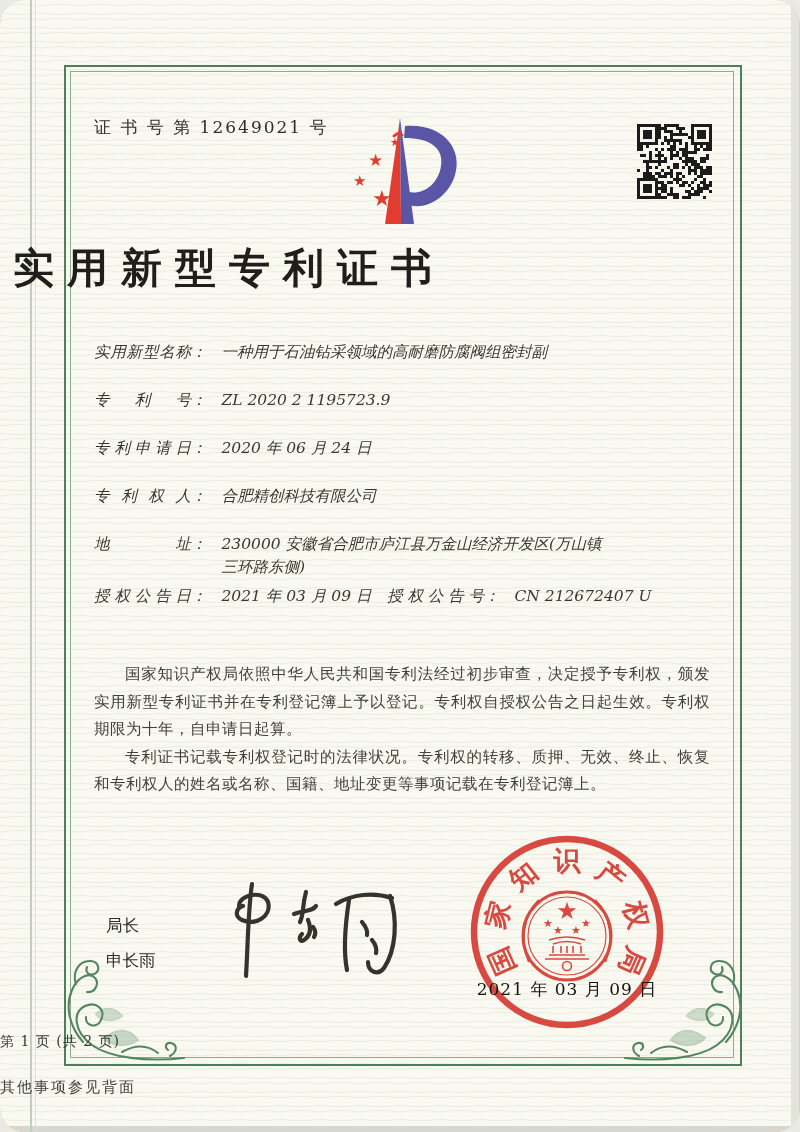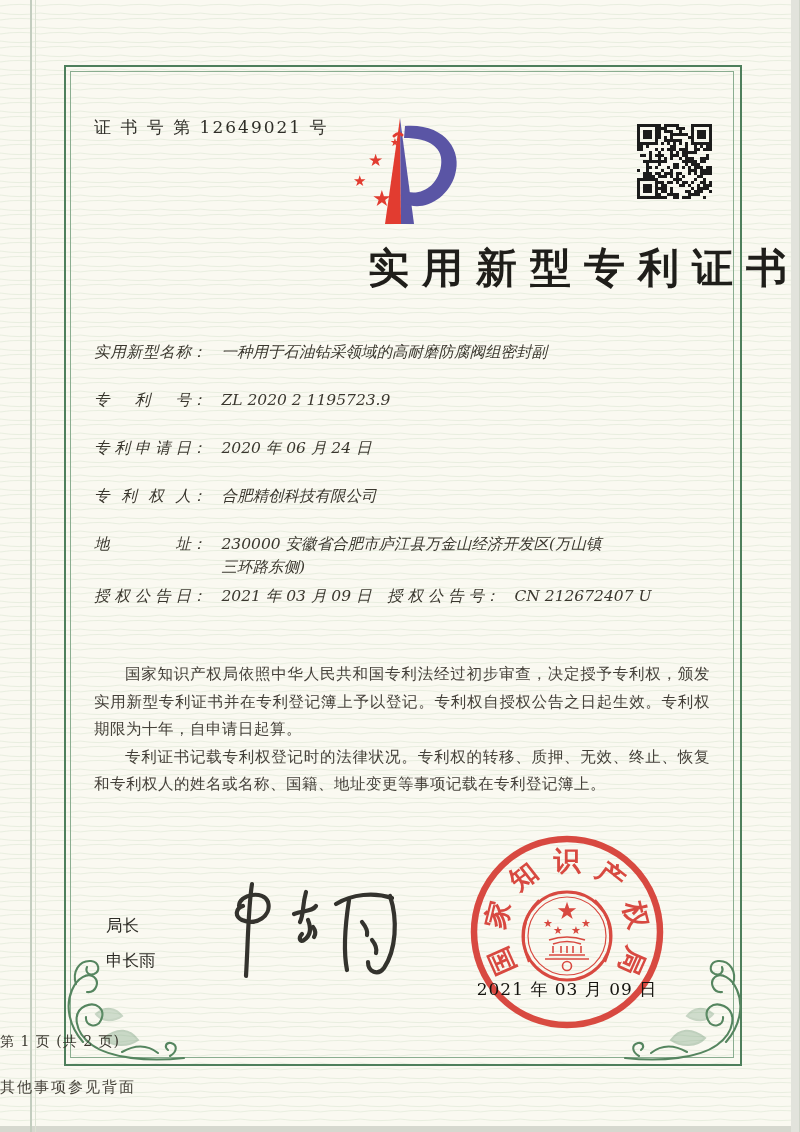--- a/index.html
+++ b/index.html
@@ -1,34 +1,34 @@
 <!DOCTYPE html>
 <html><head>
 <meta charset="utf-8">
 <style>
   html,body{margin:0;padding:0;background:#e9eae4;}
   .stage{position:relative;width:800px;height:1132px;background:#fdba74;overflow:hidden;
-         font-family:"DejaVu Serif","Liberation Serif",serif;}
+         font-family:"DejaVu Serif","Liberation Serif",serif;border-radius:25px;}
   .paper{position:absolute;left:0;top:0;width:791px;height:1126px;background:#faf9f1;}
   #guilloche{position:absolute;left:0;top:0;z-index:0;}
   .spine-a{position:absolute;left:30px;top:0;bottom:0;width:2px;background:#c3cdbf;z-index:1;}
   .spine-b{position:absolute;left:35px;top:0;bottom:0;width:1px;background:#dce2d4;z-index:1;}
   .edge-r{position:absolute;right:0;top:0;bottom:0;width:1px;background:#cfd4c9;z-index:1;}
   .frame-outer{position:absolute;left:64px;top:65px;width:674px;height:997px;
                border:2px solid #4e7f5c;z-index:1;}
   .frame-inner{position:absolute;left:70px;top:71px;width:662px;height:985px;
                border:1px solid #8aad90;z-index:1;}
   .orn{position:absolute;z-index:2;}
   .orn.left{left:52px;top:952px;}
   .orn.right{left:622px;top:952px;transform:scaleX(-1);}
   .cert-no{position:absolute;left:94px;top:116px;font-size:17px;letter-spacing:2px;
            color:#2f2e28;z-index:3;}
   .logo{position:absolute;left:338px;top:110px;z-index:3;}
   .qr{position:absolute;left:637px;top:124px;z-index:3;}
-  .title{position:absolute;left:0;top:241px;width:800px;text-align:right;font-size:41px;
+  .title{position:absolute;left:0;top:241px;width:800px;text-align:left;font-size:41px;
          font-weight:600;letter-spacing:13px;text-indent:13px;color:#1f1e1a;z-index:3;}
   .fields{position:absolute;left:94px;top:341px;width:620px;font-size:15.5px;color:#3a372e;z-index:3;}
   .frow{position:relative;line-height:23px;margin-bottom:25px;font-style:italic;}
   .flabel{display:inline-block;width:97px;text-align:justify;text-align-last:justify;vertical-align:top;}
   .fcolon{vertical-align:top;}
   .fvalue{margin-left:10px;vertical-align:top;display:inline-block;max-width:500px;}
   .frow.addr{margin-bottom:6px;}
   .frow.addr .fvalue{width:382px;}
   .grant2{position:absolute;left:293px;top:0;}
   .paras{position:absolute;left:94px;top:661px;width:616px;font-size:15.5px;line-height:27.5px;

